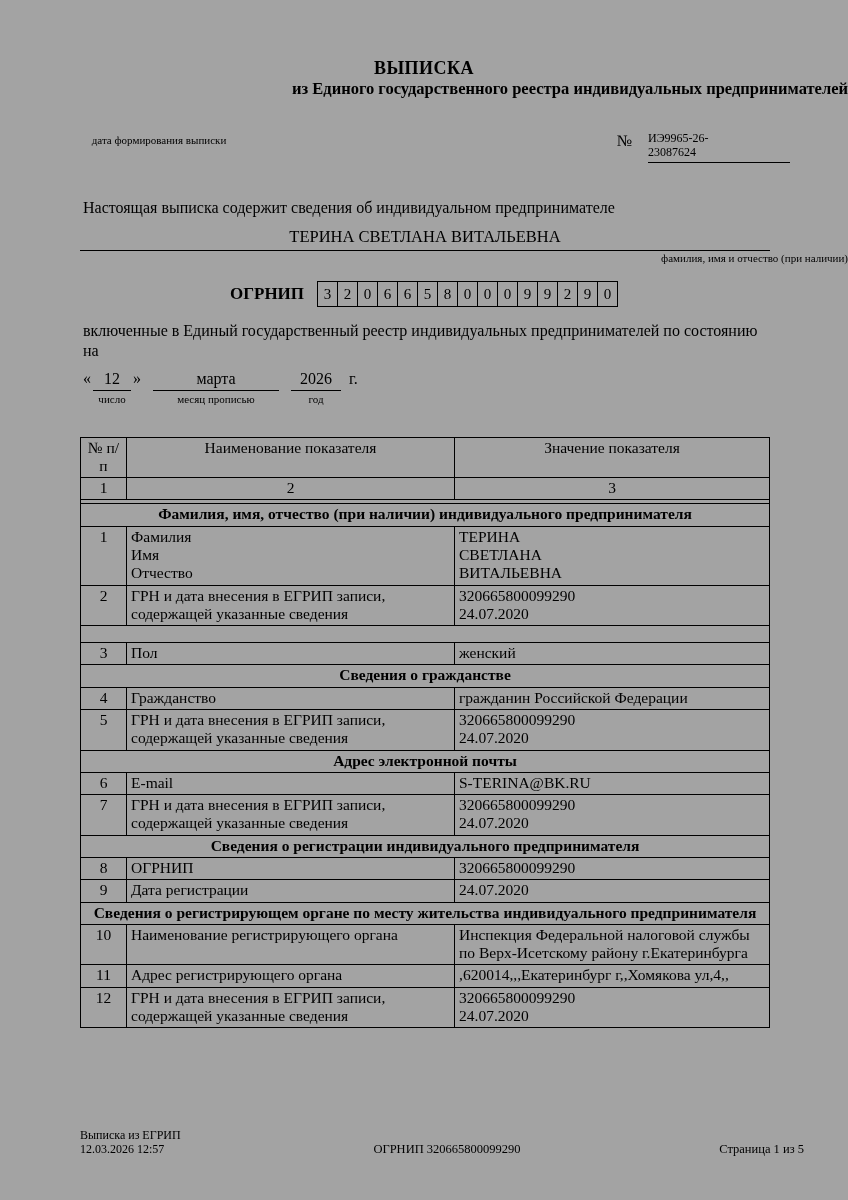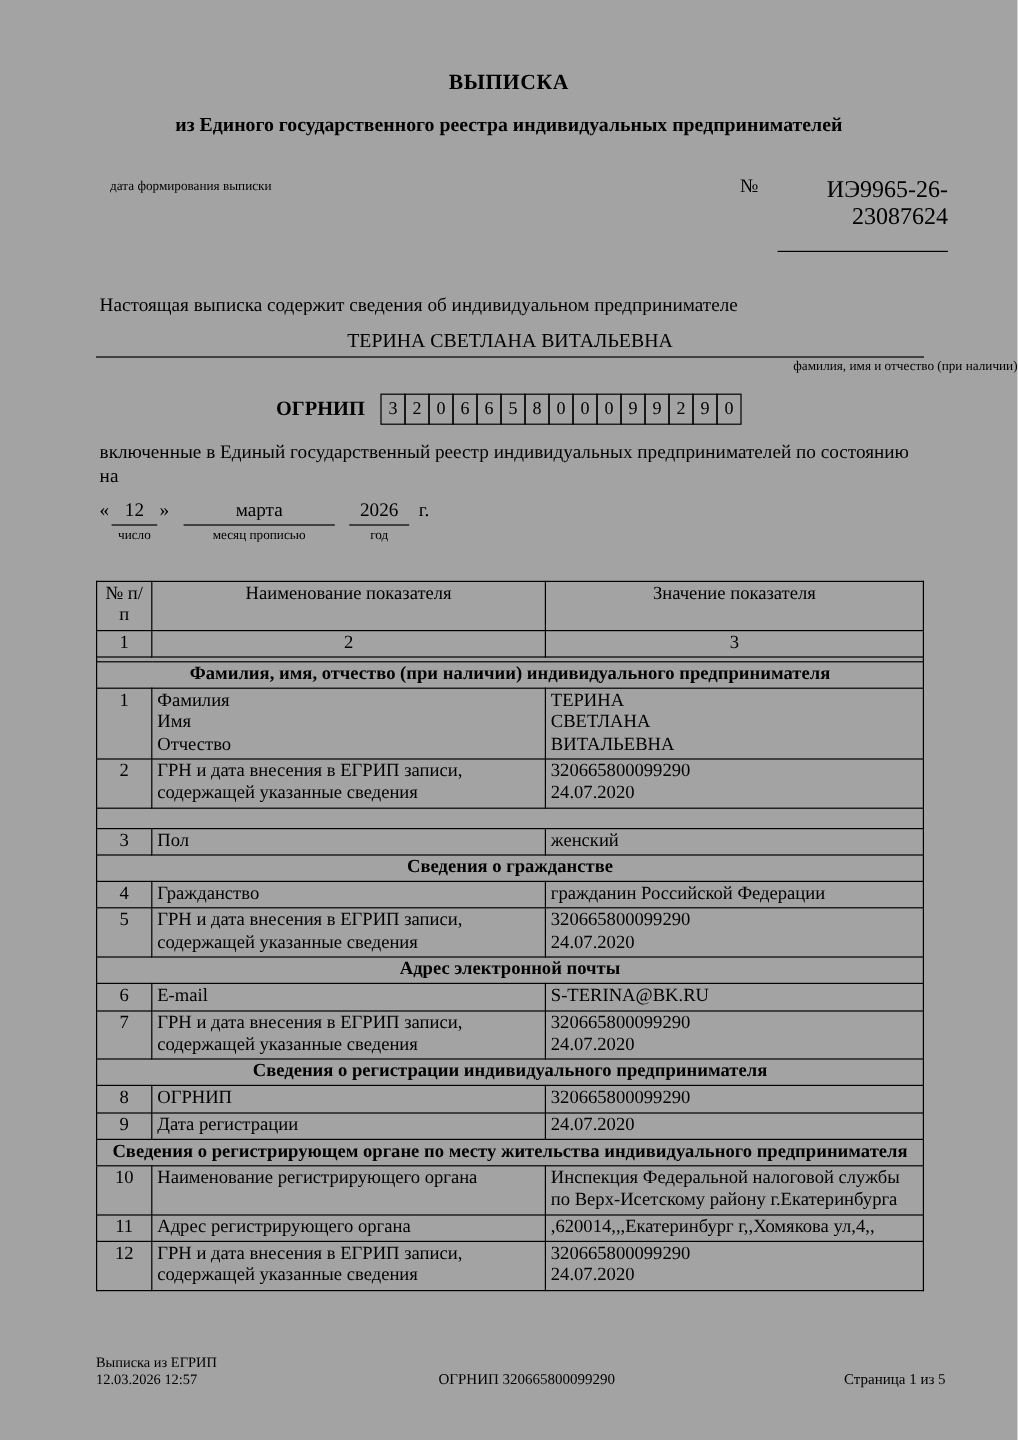--- a/index.html
+++ b/index.html
@@ -2,29 +2,29 @@
 <html><head>
 <meta charset="utf-8">
 <style>
   html,body{margin:0;padding:0;background:#fff;}
   .page{
     width:848px;height:1200px;position:relative;background:#a3a3a3;
     font-family:"Liberation Serif","DejaVu Serif",serif;color:#000;
     overflow:hidden;
   }
   .title{text-align:center;padding-top:58px;font-weight:bold;font-size:18px;letter-spacing:.5px;}
-  .subtitle{text-align:center;font-weight:bold;font-size:16.5px;margin-top:15px;}
+  .subtitle{text-align:right;font-weight:bold;font-size:16.5px;margin-top:0;}
 
   .formation-row{display:flex;justify-content:space-between;margin:33px 58px 0 80px;}
   .date-block{width:158px;text-align:center;}
   .date-value{font-size:16px;padding-bottom:13px;border-bottom:1px solid #000;}
   .small-caption{font-size:11px;margin-top:2px;}
   .number-block{display:flex;align-items:flex-start;}
   .number-sign{font-size:16px;margin-right:16px;}
-  .number-value{width:142px;text-align:right;border-bottom:1px solid #000;font-size:20px;line-height:1.15;padding-bottom:16px;}
+  .number-value{width:142px;text-align:left;border-bottom:1px solid #000;font-size:12px;line-height:1.15;padding-bottom:2px;}
 
   .statement{margin:36px 80px 0 83px;font-size:16px;}
   .name-block{margin:10px 78px 0 80px;text-align:center;font-size:16.5px;border-bottom:1px solid #000;padding-bottom:3px;}
   .name-caption{text-align:right;font-size:11px;margin-top:1px;}
 
   .ogrnip-row{display:flex;justify-content:center;align-items:center;margin-top:17px;}
   .ogrnip-label{font-weight:bold;font-size:17px;margin-right:13px;}
   .ogrnip-boxes{display:flex;}
   .digit-box{width:19px;height:24px;border:1px solid #000;margin-left:-1px;text-align:center;font-size:15px;line-height:24px;}
   .digit-box:first-child{margin-left:0;}
@@ -47,21 +47,21 @@
   .details-table td,.details-table th{border:1px solid #000;padding:1px 4px 2px;vertical-align:top;line-height:1.18;}
   .details-table th{font-weight:normal;text-align:center;}
   .col-num{width:46px;}
   .col-name{width:328px;}
   .details-table td.num{text-align:center;}
   .details-table td.section{text-align:center;font-weight:bold;}
   .details-table tr.gap td{height:3px;padding:0;}
   .details-table tr.spacer td{height:16px;padding:0;}
   .pre{white-space:pre-line;}
 
-  .footer{position:absolute;top:1128px;left:80px;right:60px;display:flex;font-size:12px;}
+  .footer{position:absolute;top:1128px;left:80px;right:44px;display:flex;font-size:12px;}
   .footer-left{width:200px;line-height:1.2;}
   .footer-center{flex:1;text-align:center;padding-top:14px;font-size:12.5px;}
   .footer-right{width:190px;text-align:right;padding-top:14px;font-size:12.5px;}
 </style>
 </head>
 <body>
 
 <div class="page">
 
   <div class="title">ВЫПИСКА</div>

